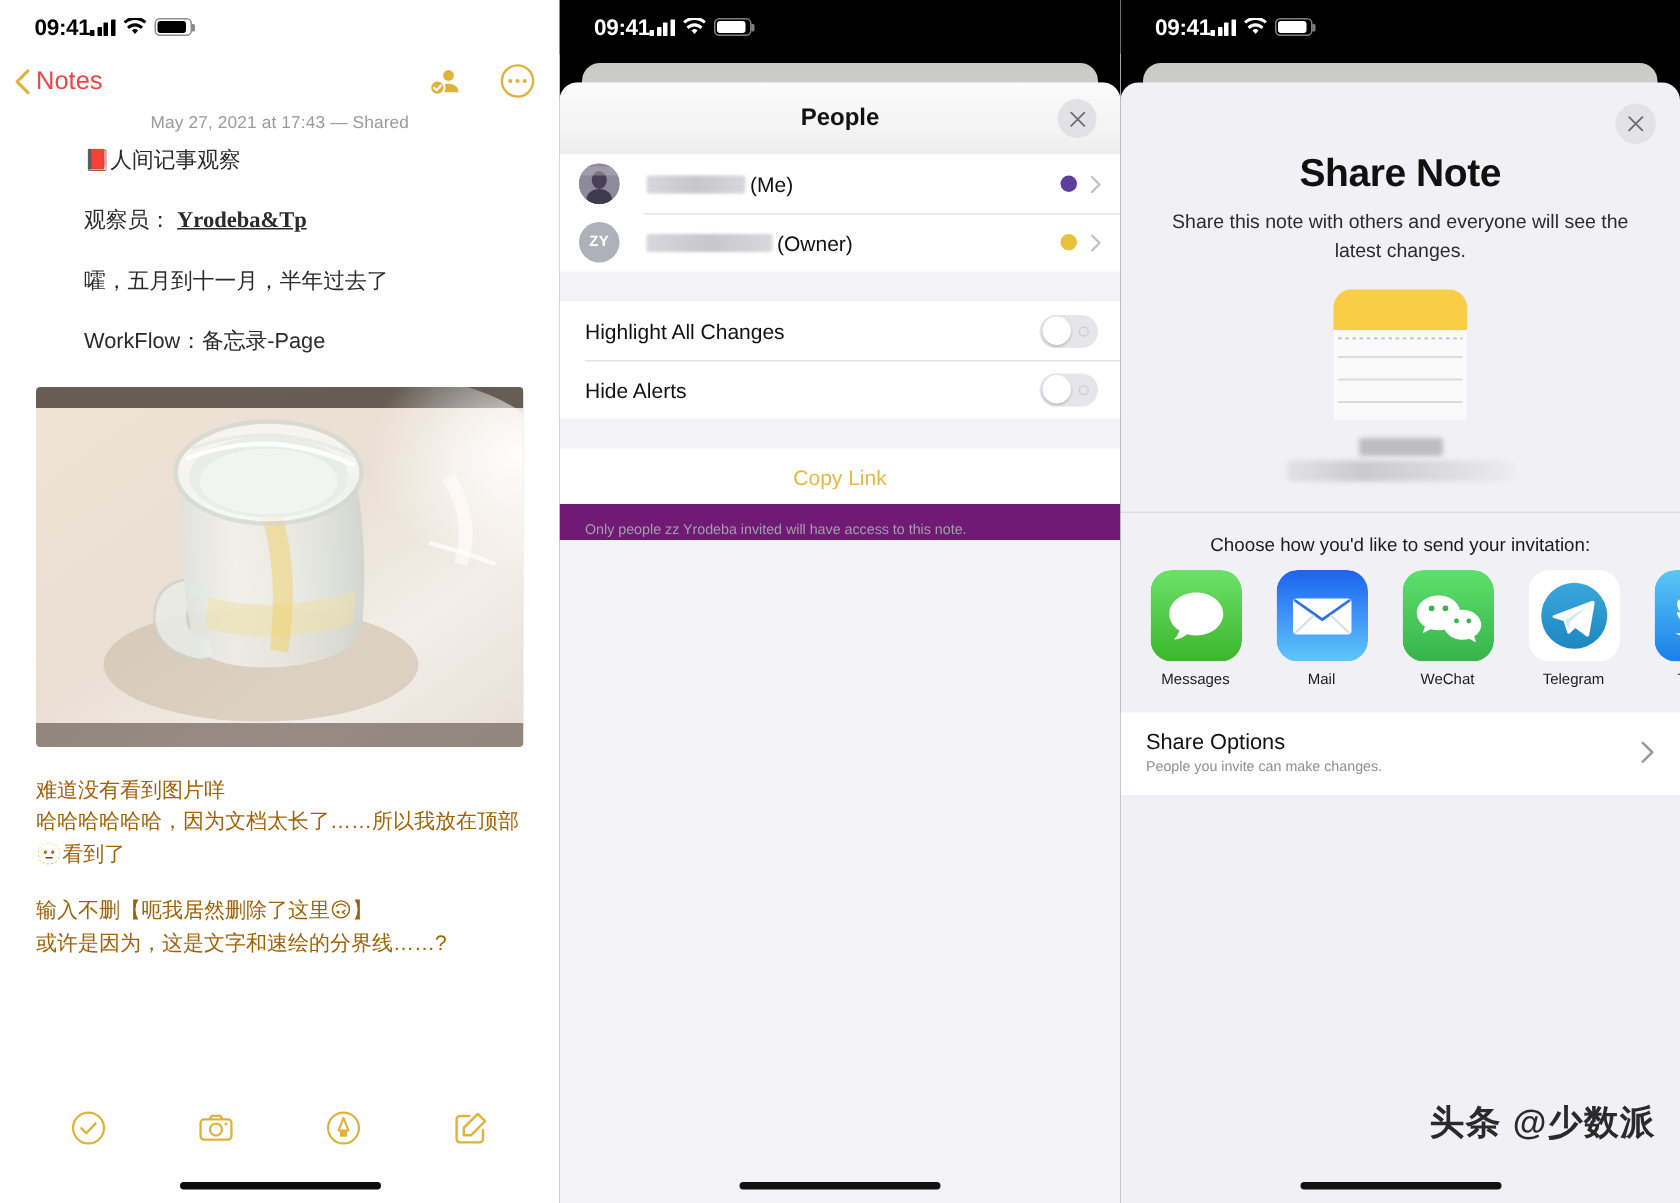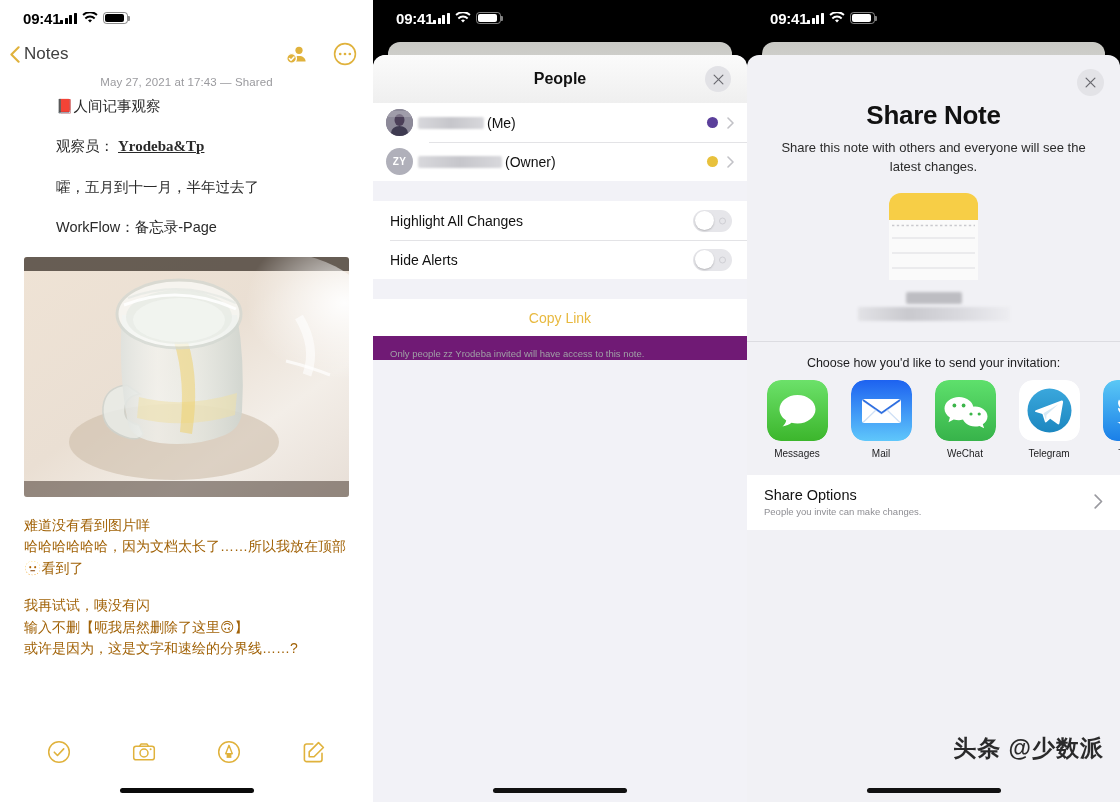--- a/index.html
+++ b/index.html
@@ -34,21 +34,21 @@
   .batt { width: 25px; height: 12px; border: 1.3px solid rgba(0,0,0,.45); border-radius: 3.5px; position: relative; }
   .batt::after { content:""; position:absolute; right:-3.2px; top:3.4px; width:1.8px; height:4.4px;
                  background: rgba(0,0,0,.45); border-radius: 0 1px 1px 0; }
   .batt i { position:absolute; left:1.3px; top:1.3px; bottom:1.3px; width:19px; background:#000; border-radius:2px; }
   .statusbar.dark .batt { border-color: rgba(255,255,255,.5); }
   .statusbar.dark .batt::after { background: rgba(255,255,255,.5); }
   .statusbar.dark .batt i { background: #fff; }
 
   
   .note-nav { display:flex; align-items:center; justify-content:space-between; padding: 6px 16px 8px 10px; }
-  .back-btn { display:flex; align-items:center; gap:4px; color:#404040; font-size:17px; cursor:pointer; }
+  .back-btn { display:flex; align-items:center; gap:4px; color:#ef4444; font-size:17px; cursor:pointer; }
   .chev-left { width:10px; height:17px; }
   .nav-actions { display:flex; align-items:center; gap:24px; }
   .icon-btn { width:24px; height:24px; cursor:pointer; }
   .note-date { text-align:center; color:#9a9a9e; font-size:11.5px; margin: 2px 0 8px; letter-spacing:.1px; }
   .note-body { padding: 0 24px; margin-left: 32px; }
   .nline { font-size:14.5px; color:#2a2a2a; line-height:1.45; margin-bottom:19px; }
   .nline.bold-name b { font-family:"Liberation Serif", serif; font-size:15px;text-decoration:underline; }
   .emoji-book { font-size:14px; }
   .note-photo {
     margin: 4px 24px 0; width:325px; height:240px; border-radius:3px; overflow:hidden;
@@ -89,21 +89,21 @@
   }
   .people-title { font-size:16px; font-weight:bold; color:#111; }
   .close-round {
     position:absolute; right:16px; top:50%; transform:translateY(-50%);
     width:26px; height:26px; border-radius:50%; background:#e2e2e6;
     display:flex; align-items:center; justify-content:center; cursor:pointer;
   }
   .group { background:#fff; }
   .row { display:flex; align-items:center; padding:0 13px; height:39px; position:relative; background:#fff; }
   .row + .row::before { content:""; position:absolute; left:56px; right:0; top:0; height:1px; background:#e3e3e6; }
-  .avatar { width:27px; height:27px; border-radius:50%; flex:none; margin-right:5px; overflow:hidden;
+  .avatar { width:27px; height:27px; border-radius:50%; flex:none; margin-right:18px; overflow:hidden;
             display:flex; align-items:center; justify-content:center; }
   .avatar.photo { background: linear-gradient(145deg,#8e8a9c,#625d72); }
   .avatar.initials { background:#b0b0ba; color:#fff; font-size:10px; font-weight:bold; letter-spacing:.3px; }
   .row-name { display:flex; align-items:center; gap:3px; font-size:14px; color:#111; flex:1; }
   .redact { display:inline-block; height:12px; border-radius:2px;
             background: linear-gradient(90deg,#d8d8dc,#c6c6cb,#d8d8dc); filter: blur(1.1px); }
   .dot { width:11px; height:11px; border-radius:50%; margin-right:9px; flex:none; }
   .chev-r { width:7px; height:12px; flex:none; }
 
   .sep-gap { height: 20px; background:#f2f2f7; }
@@ -247,21 +247,20 @@
         <path d="M275 60 q18 30 8 58" stroke="#ffffff" stroke-width="9" fill="none" opacity=".6"></path>
         <path d="M262 104 q24 6 44 14" stroke="#ffffff" stroke-width="3" fill="none" opacity=".7"></path>
       </svg>
     </div>
 
     <div class="note-tail">
       <div class="tline">难道没有看到图片咩</div>
       <div class="tline">哈哈哈哈哈哈，因为文档太长了……所以我放在顶部</div>
       <div class="tline">🫥看到了</div>
       <div class="tgap"></div>
-      <div class="tline">我再试试，咦没有闪</div>
       <div class="tline">输入不删【呃我居然删除了这里🙃】</div>
       <div class="tline">或许是因为，这是文字和速绘的分界线……?</div>
     </div>
 
     <div class="note-toolbar">
       <svg class="tb-icon" viewBox="0 0 24 24">
         <circle cx="12" cy="12" r="10.3" fill="none" stroke="#E0B23C" stroke-width="1.5"></circle>
         <path d="M7.3 12.2l3.2 3.3 6.2-6.6" stroke="#E0B23C" stroke-width="1.6" fill="none" stroke-linecap="round" stroke-linejoin="round"></path>
       </svg>
       <svg class="tb-icon" viewBox="0 0 24 24">

